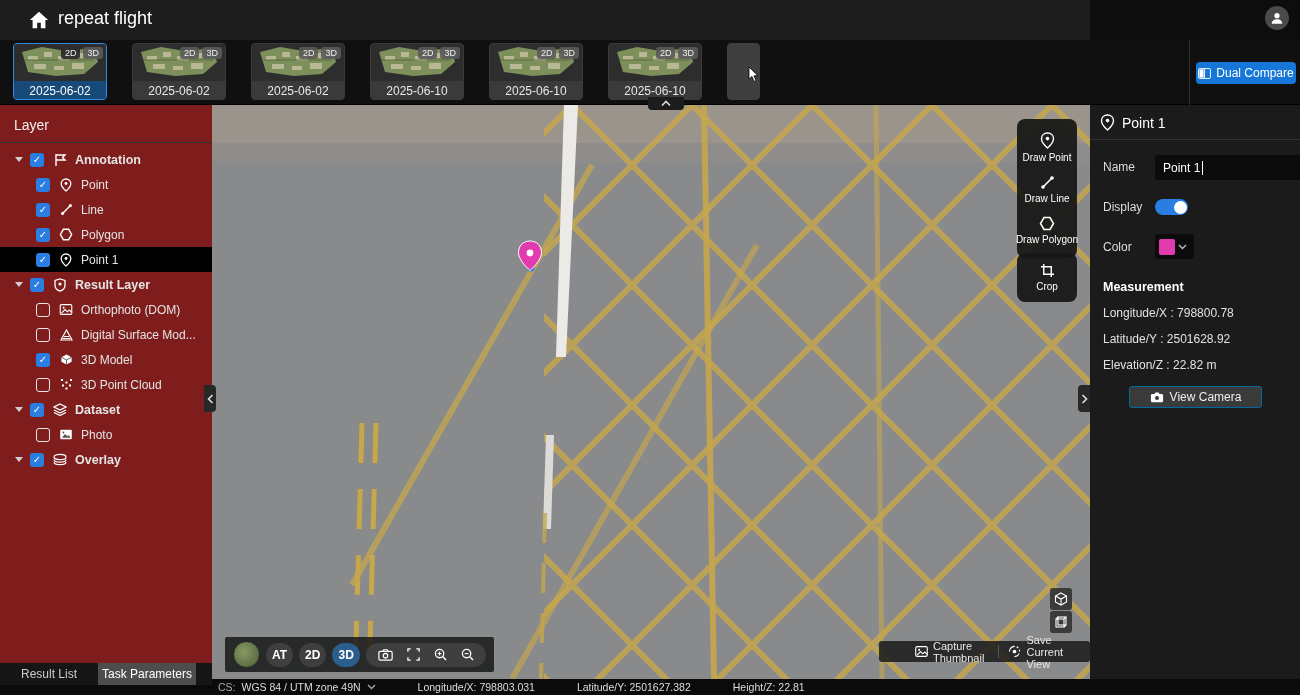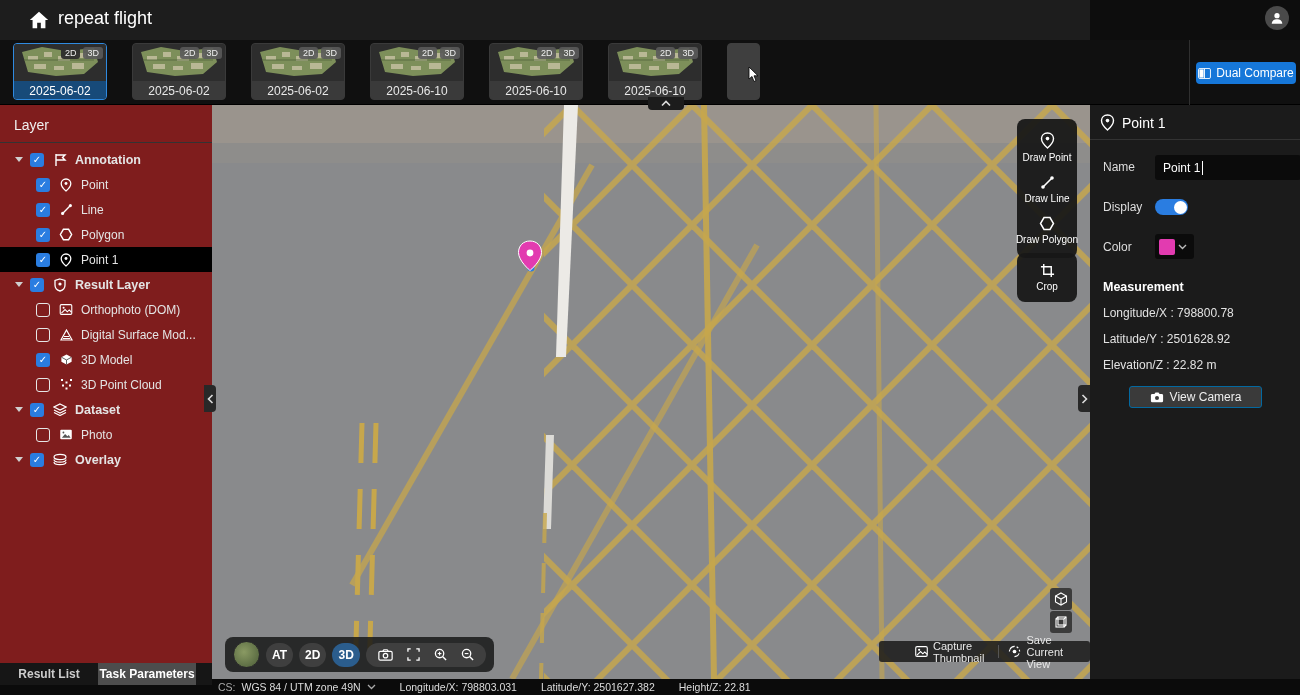--- a/index.html
+++ b/index.html
@@ -49,38 +49,38 @@
   .cb.on::after { content:"\2713"; }
   .cb.off { background:transparent; border:1.5px solid #e6e6e6; }
   .ticon { width:16px; height:16px; margin-right:7px; display:flex; align-items:center;
            justify-content:center; color:#e8e8e8; }
   .tlabel { font-size:12px; color:#e4e4e4; white-space:nowrap; }
   .tree-row.grp .tlabel { font-weight:bold; font-size:12.5px; }
 
   
   #tabs { position:absolute; left:0; top:663px; width:212px; height:22px; background:#161616; display:flex; }
   .tab { width:98px; height:22px; font-size:12px; display:flex; align-items:center;
-         justify-content:center; color:#ccc; cursor:pointer;font-weight:bold; }
+         justify-content:center; color:#ccc; cursor:pointer; }
   .tab.active { background:#4d4d4d; color:#fff; }
   #left-bottom { position:absolute; left:0; top:685px; width:212px; height:10px; background:#0b0b0b; }
 
   
   #map { position:absolute; left:212px; top:105px; width:878px; height:574px; background:#898a8c; overflow:hidden; }
 
   
   #draw-panel { position:absolute; left:805px; top:14px; width:60px; background:rgba(23,23,23,.94);
                 border-radius:8px; padding:7px 0; }
   .tool { display:flex; flex-direction:column; align-items:center; gap:3px; padding:6px 0; cursor:pointer; }
   .tool span.lbl { font-size:10px; color:#fff; white-space:nowrap; }
   #crop-panel { position:absolute; left:805px; top:148px; width:60px; background:rgba(23,23,23,.94);
                 border-radius:8px; padding:4px 0; }
 
   
   #view-bar { position:absolute; left:13px; top:532px; height:35px; background:rgba(24,24,24,.85);
-              border-radius:8px; display:flex; align-items:center; gap:6px; padding:0 8px; }
+              border-radius:2px; display:flex; align-items:center; gap:6px; padding:0 8px; }
   #minimap { width:27px; height:27px; border-radius:50%;
              background:radial-gradient(circle at 40% 40%, #8a9a63, #5a6b42 75%); cursor:pointer;
              border:1px solid #2a2a2a; }
   .vbtn { min-width:26px; height:24px; padding:0 6px; border-radius:12px; background:#3f3f3f; color:#fff;
           font-size:12px; font-weight:bold; display:flex; align-items:center; justify-content:center; cursor:pointer; }
   .vbtn.on { background:#2b5d8d; }
   #icon-group { height:24px; border-radius:12px; background:#3f3f3f; display:flex; align-items:center;
                 gap:14px; padding:0 12px; }
   #icon-group > span { cursor:pointer; display:flex; }
 
@@ -121,21 +121,21 @@
   .m-row { margin:12px 0 0 13px; font-size:12px; color:#e2e2e2; }
   #view-camera { margin:14px 0 0 39px; width:133px; height:22px; background:#3a3a3a;
                  border:1px solid #0369a1; border-radius:3px; color:#eee; font-size:12px;
                  display:flex; align-items:center; justify-content:center; gap:6px; cursor:pointer; }
 
   
   #statusbar { position:absolute; left:212px; top:679px; width:1088px; height:16px; background:#0b0b0b;
                display:flex; align-items:center; font-size:10.5px; color:#ddd; padding-left:6px; }
   #statusbar .cs-label { color:#aaa; margin-right:6px; }
   #statusbar .cs-value { margin-right:4px; }
-  #statusbar .gap { margin-left:24px; }
+  #statusbar .gap { margin-left:42px; }
   #cs-chevron { cursor:pointer; display:flex; margin-left:2px; }
 
   #mouse-cursor { position:absolute; left:748px; top:66px; z-index:9; pointer-events:none; }
 </style>
 </head>
 <body>
 
 <div id="topbar">
   <span id="home-btn">
     <svg width="22" height="22" viewBox="0 0 24 24">

